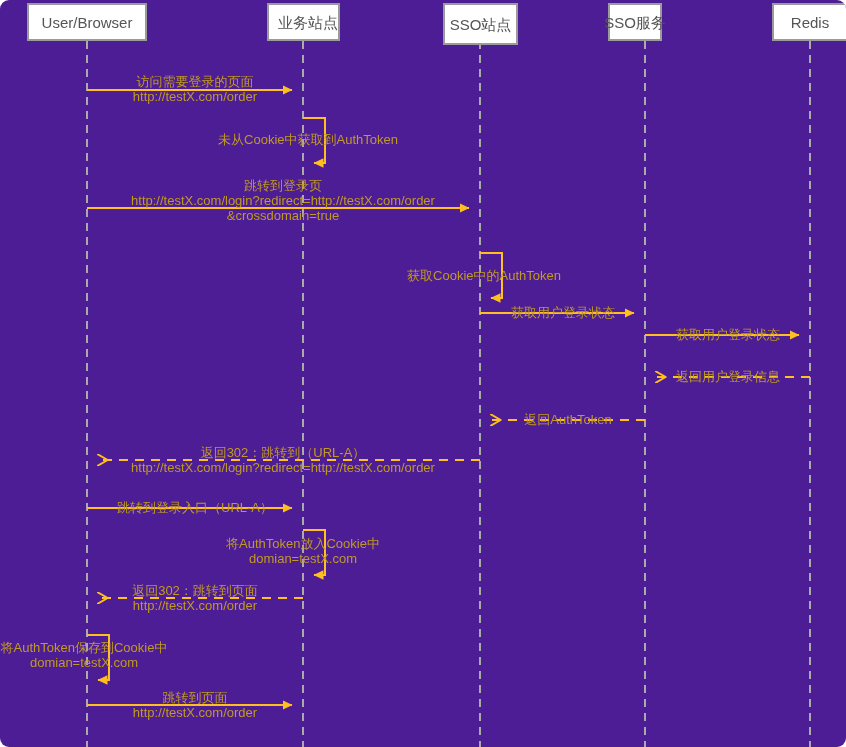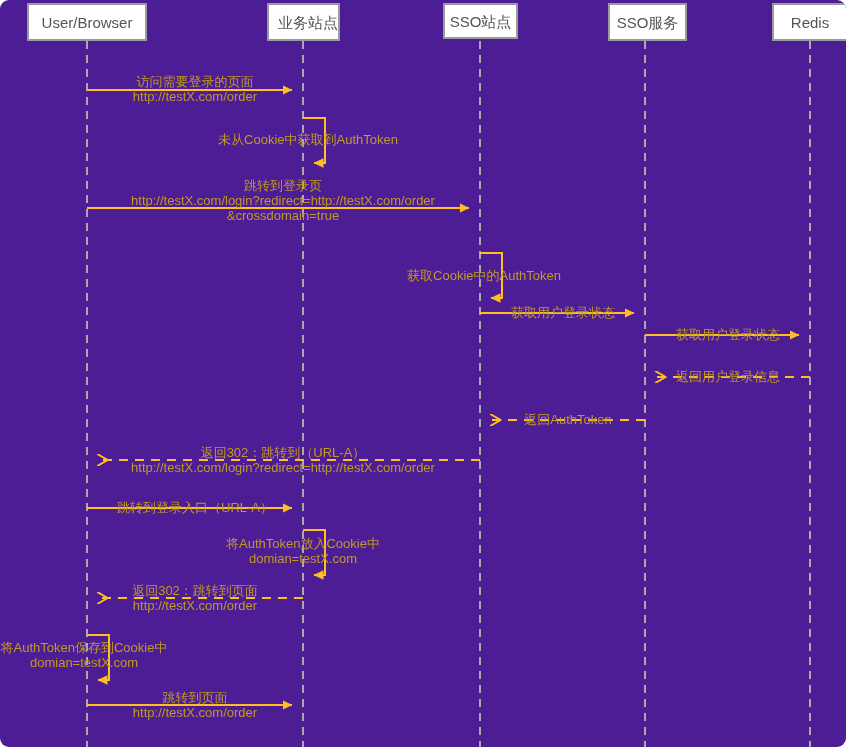--- a/index.html
+++ b/index.html
@@ -120,24 +120,24 @@
         </g>
       </g>
   </svg>
   <div id="boxes">
       <div class="participant-box" style="left: 27px; top: 3px; width: 120px; height: 38px;">
         <span>User/Browser</span>
       </div>
       <div class="participant-box" style="left: 267px; top: 3px; width: 73px; height: 38px; justify-content: flex-end;">
         <span>业务站点</span>
       </div>
-      <div class="participant-box" style="left: 443px; top: 3px; width: 75px; height: 36px;">
+      <div class="participant-box" style="left: 443px; top: 3px; width: 75px; height: 42px;">
         <span>SSO站点</span>
       </div>
-      <div class="participant-box" style="left: 608px; top: 3px; width: 79px; height: 38px;">
+      <div class="participant-box" style="left: 608px; top: 3px; width: 54px; height: 38px;">
         <span>SSO服务</span>
       </div>
       <div class="participant-box" style="left: 772px; top: 3px; width: 76px; height: 38px;">
         <span>Redis</span>
       </div>
     </div>
   <div id="labels">
       <div class="msg-label" style="left: 195px; top: 74px;">
         <span>访问需要登录的页面</span>
         <span>http://testX.com/order</span>

